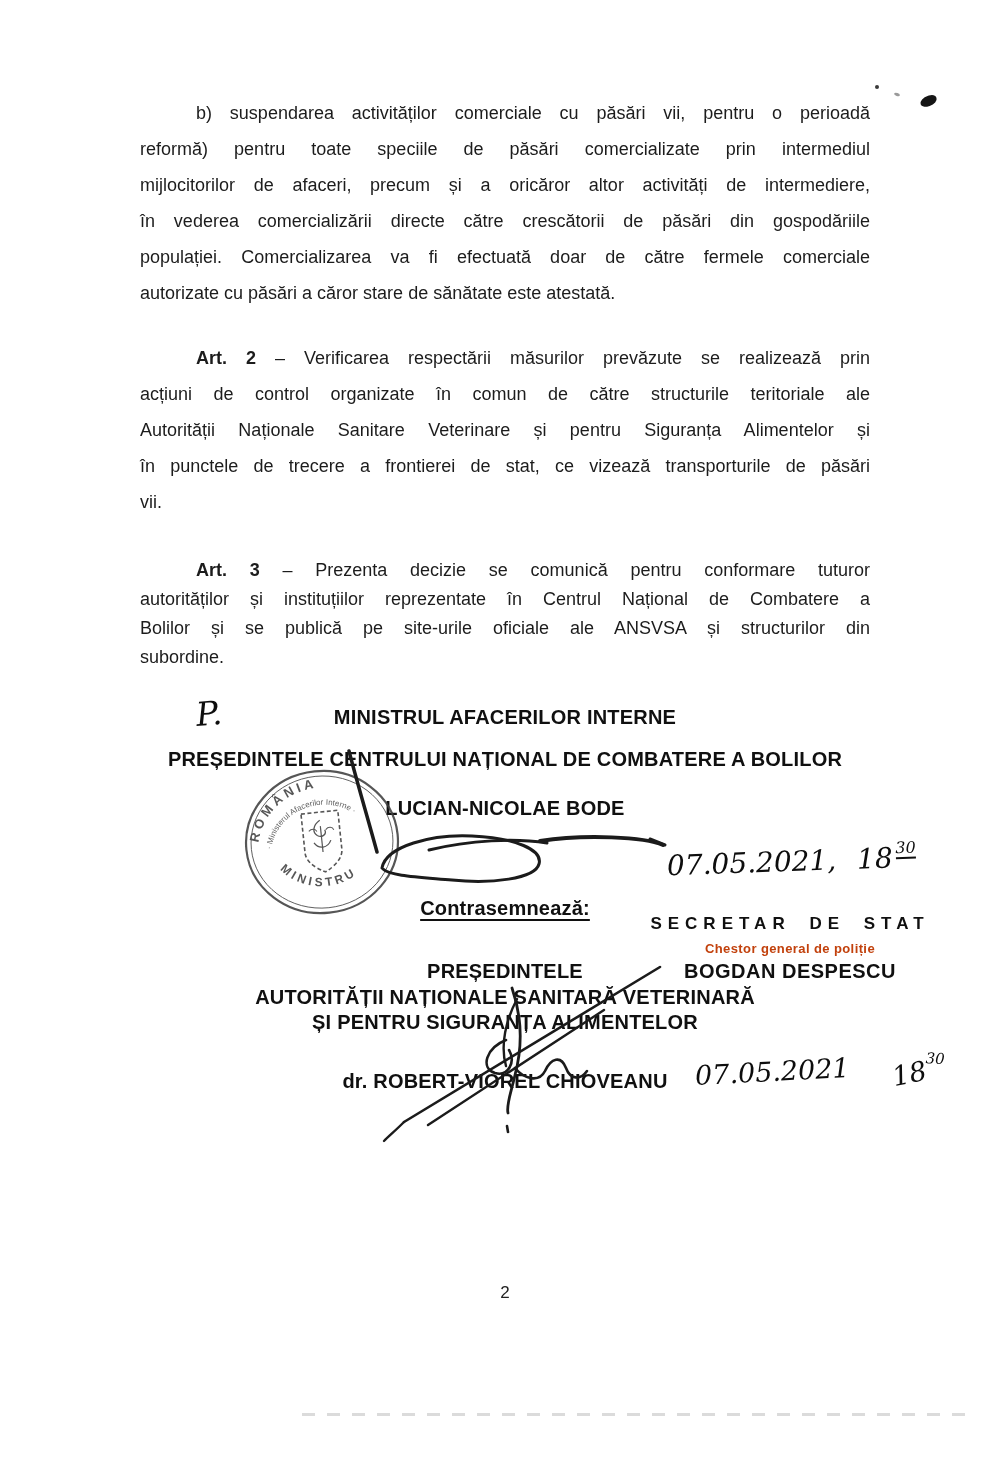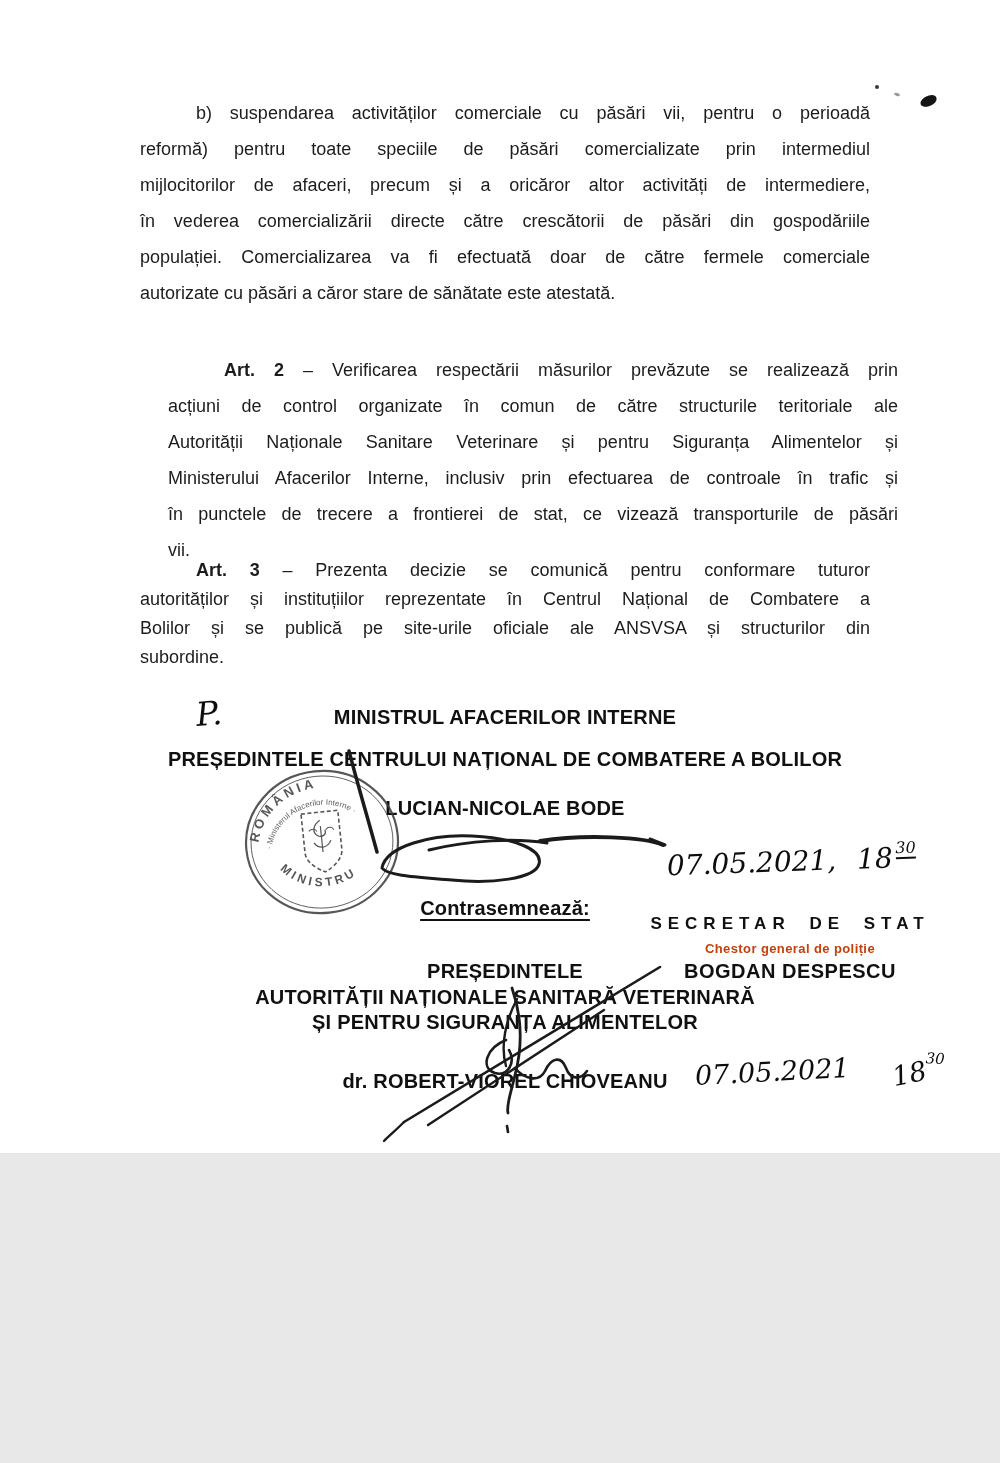--- a/index.html
+++ b/index.html
@@ -1,18 +1,18 @@
 <!DOCTYPE html>
 <html><head>
 <meta charset="utf-8">
 <style>
   html,body{margin:0;padding:0;background:#e8e8e8;}
   .page{
     position:relative;
-    width:1000px;height:1153px;
+    width:1000px;height:1463px;
     background:#ffffff;
     margin:0 auto;
     font-family:"Liberation Sans", sans-serif;
     color:#1c1c1c;
     overflow:hidden;
   }
   
   .para{position:absolute;left:140px;width:730px;font-size:18px;}
   .jline{text-align:justify;text-align-last:justify;height:36px;line-height:36px;white-space:normal;}
   .art3 .jline{height:29px;line-height:29px;}
@@ -69,25 +69,24 @@
 
   <div class="para" style="top:95px;">
     <div class="jline indent">b) suspendarea activităților comerciale cu păsări vii, pentru o perioadă</div>
     <div class="jline">reformă) pentru toate speciile de păsări comercializate prin intermediul</div>
     <div class="jline">mijlocitorilor de afaceri, precum și a oricăror altor activități de intermediere,</div>
     <div class="jline">în vederea comercializării directe către crescătorii de păsări din gospodăriile</div>
     <div class="jline">populației. Comercializarea va fi efectuată doar de către fermele comerciale</div>
     <div class="jline last">autorizate cu păsări a căror stare de sănătate este atestată.</div>
   </div>
 
-  <div class="para" style="top:352px;margin-left:28px;">
+  <div class="para" style="top:340px;">
     <div class="jline indent"><span class="art-label">Art. 2</span><span> – Verificarea respectării măsurilor prevăzute se realizează prin</span></div>
     <div class="jline">acțiuni de control organizate în comun de către structurile teritoriale ale</div>
     <div class="jline">Autorității Naționale Sanitare Veterinare și pentru Siguranța Alimentelor și</div>
-    <div class="jline">Ministerului Afacerilor Interne, inclusiv prin efectuarea de controale în trafic și</div>
     <div class="jline">în punctele de trecere a frontierei de stat, ce vizează transporturile de păsări</div>
     <div class="jline last">vii.</div>
   </div>
 
   <div class="para art3" style="top:556px;">
     <div class="jline indent"><span class="art-label">Art. 3</span><span> – Prezenta decizie se comunică pentru conformare tuturor</span></div>
     <div class="jline">autorităților și instituțiilor reprezentate în Centrul Național de Combatere a</div>
     <div class="jline">Bolilor și se publică pe site-urile oficiale ale ANSVSA și structurilor din</div>
     <div class="jline last">subordine.</div>
   </div>

